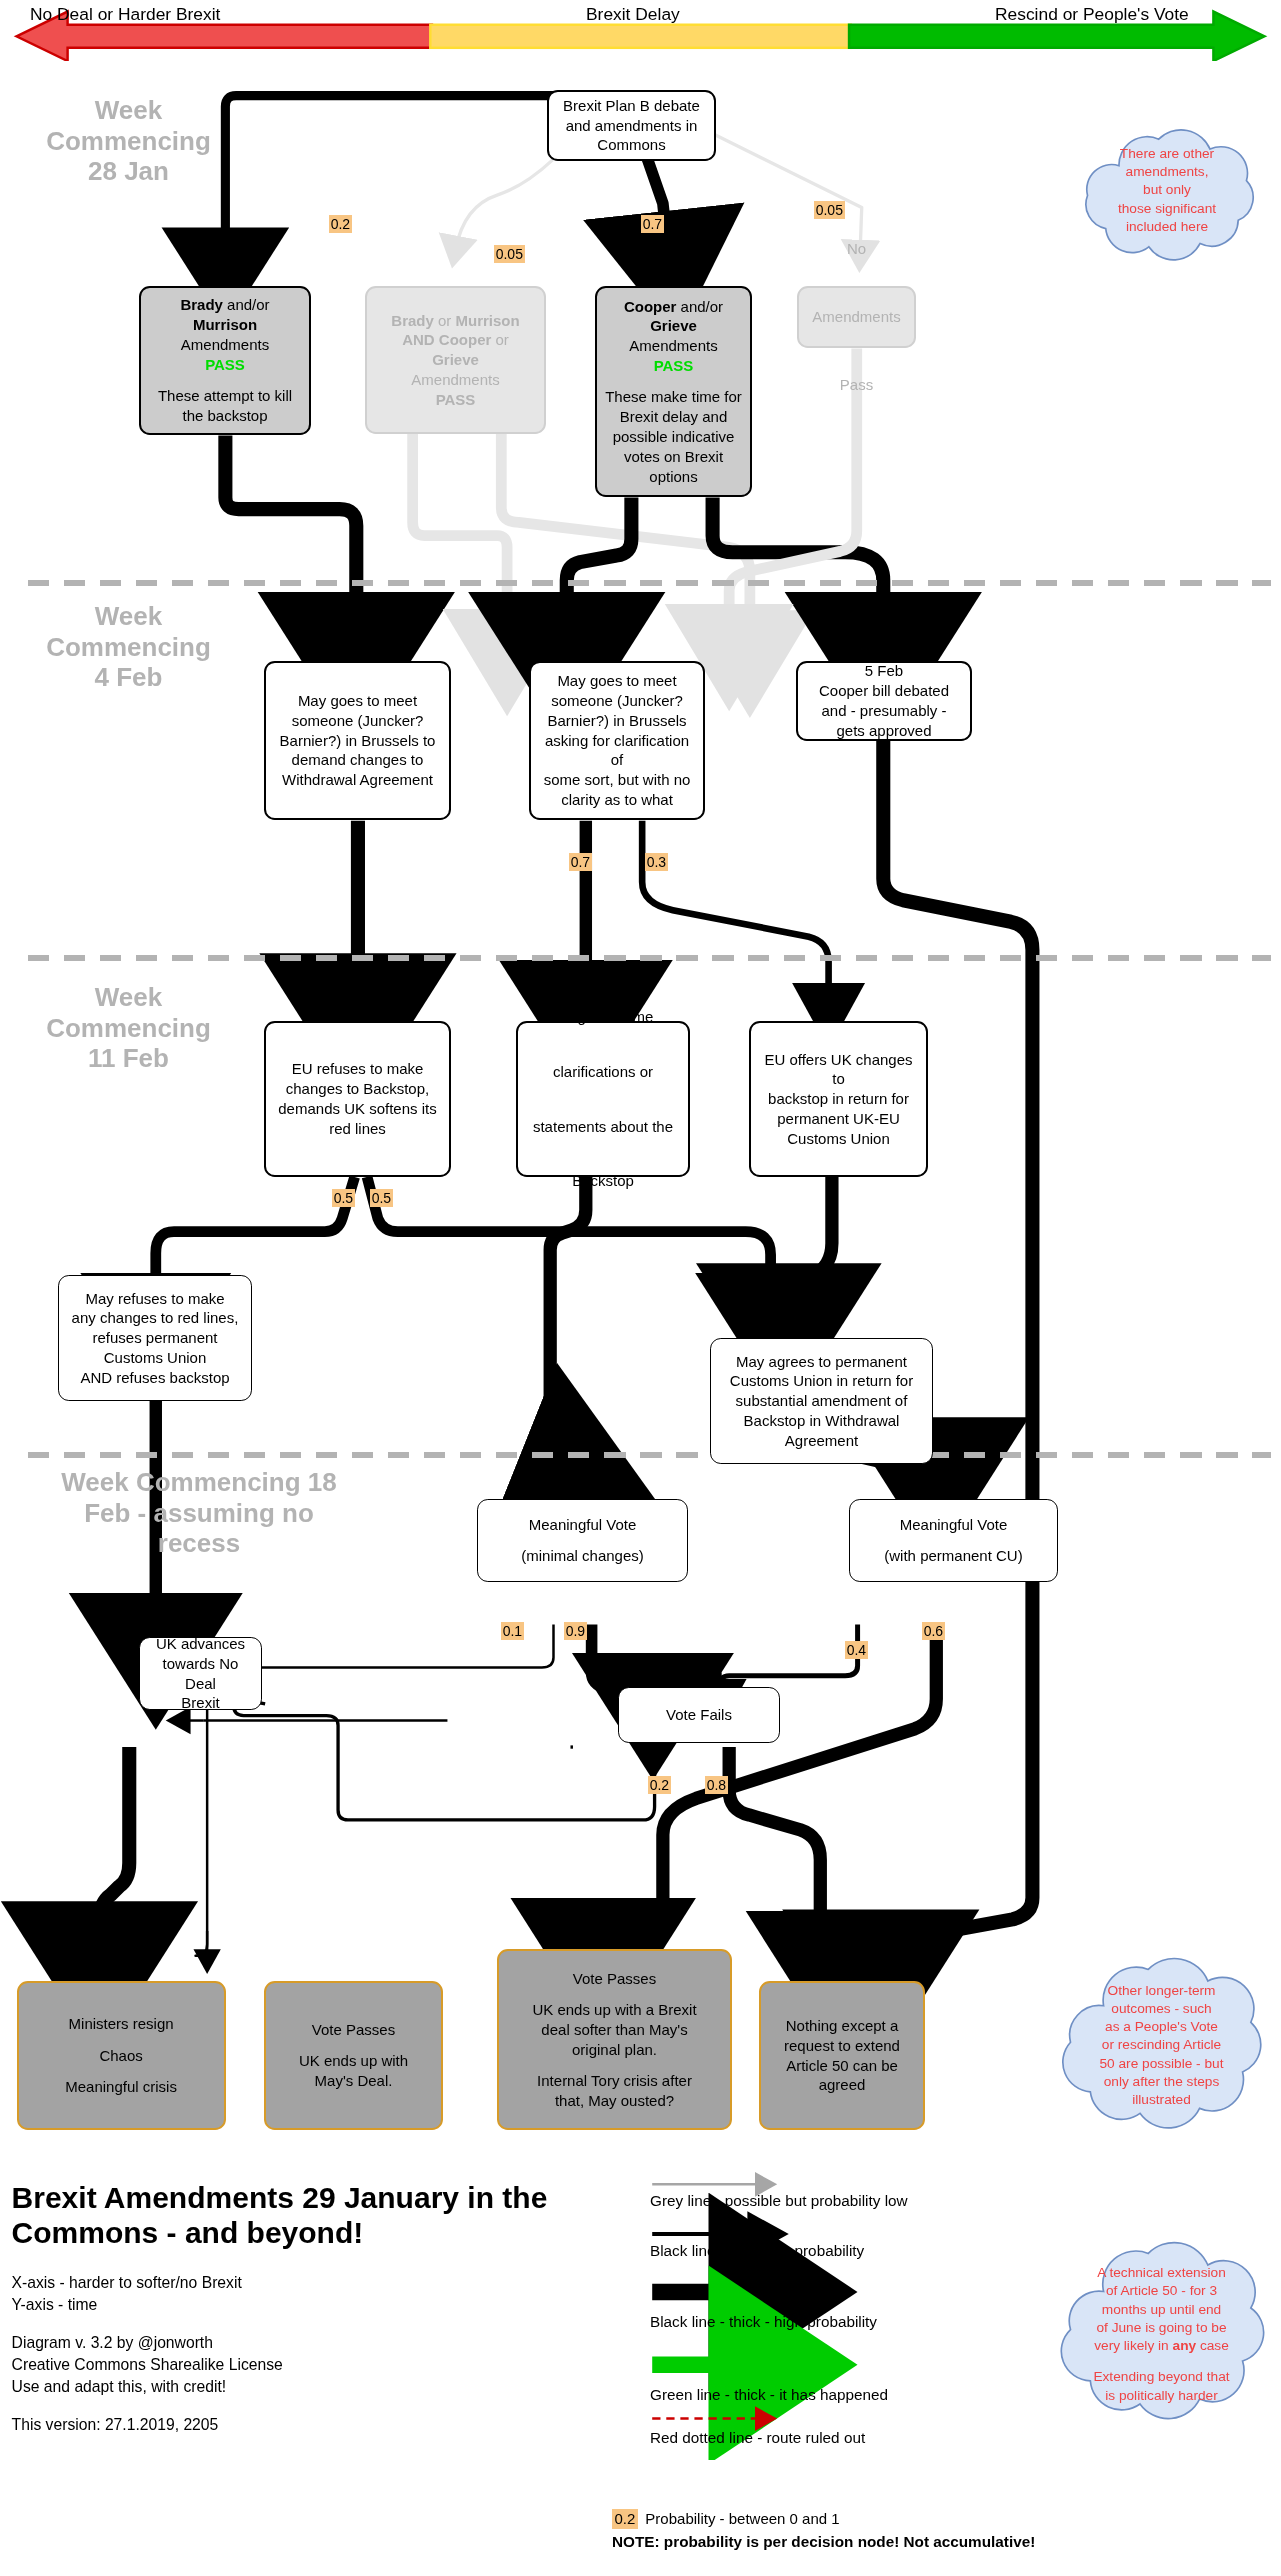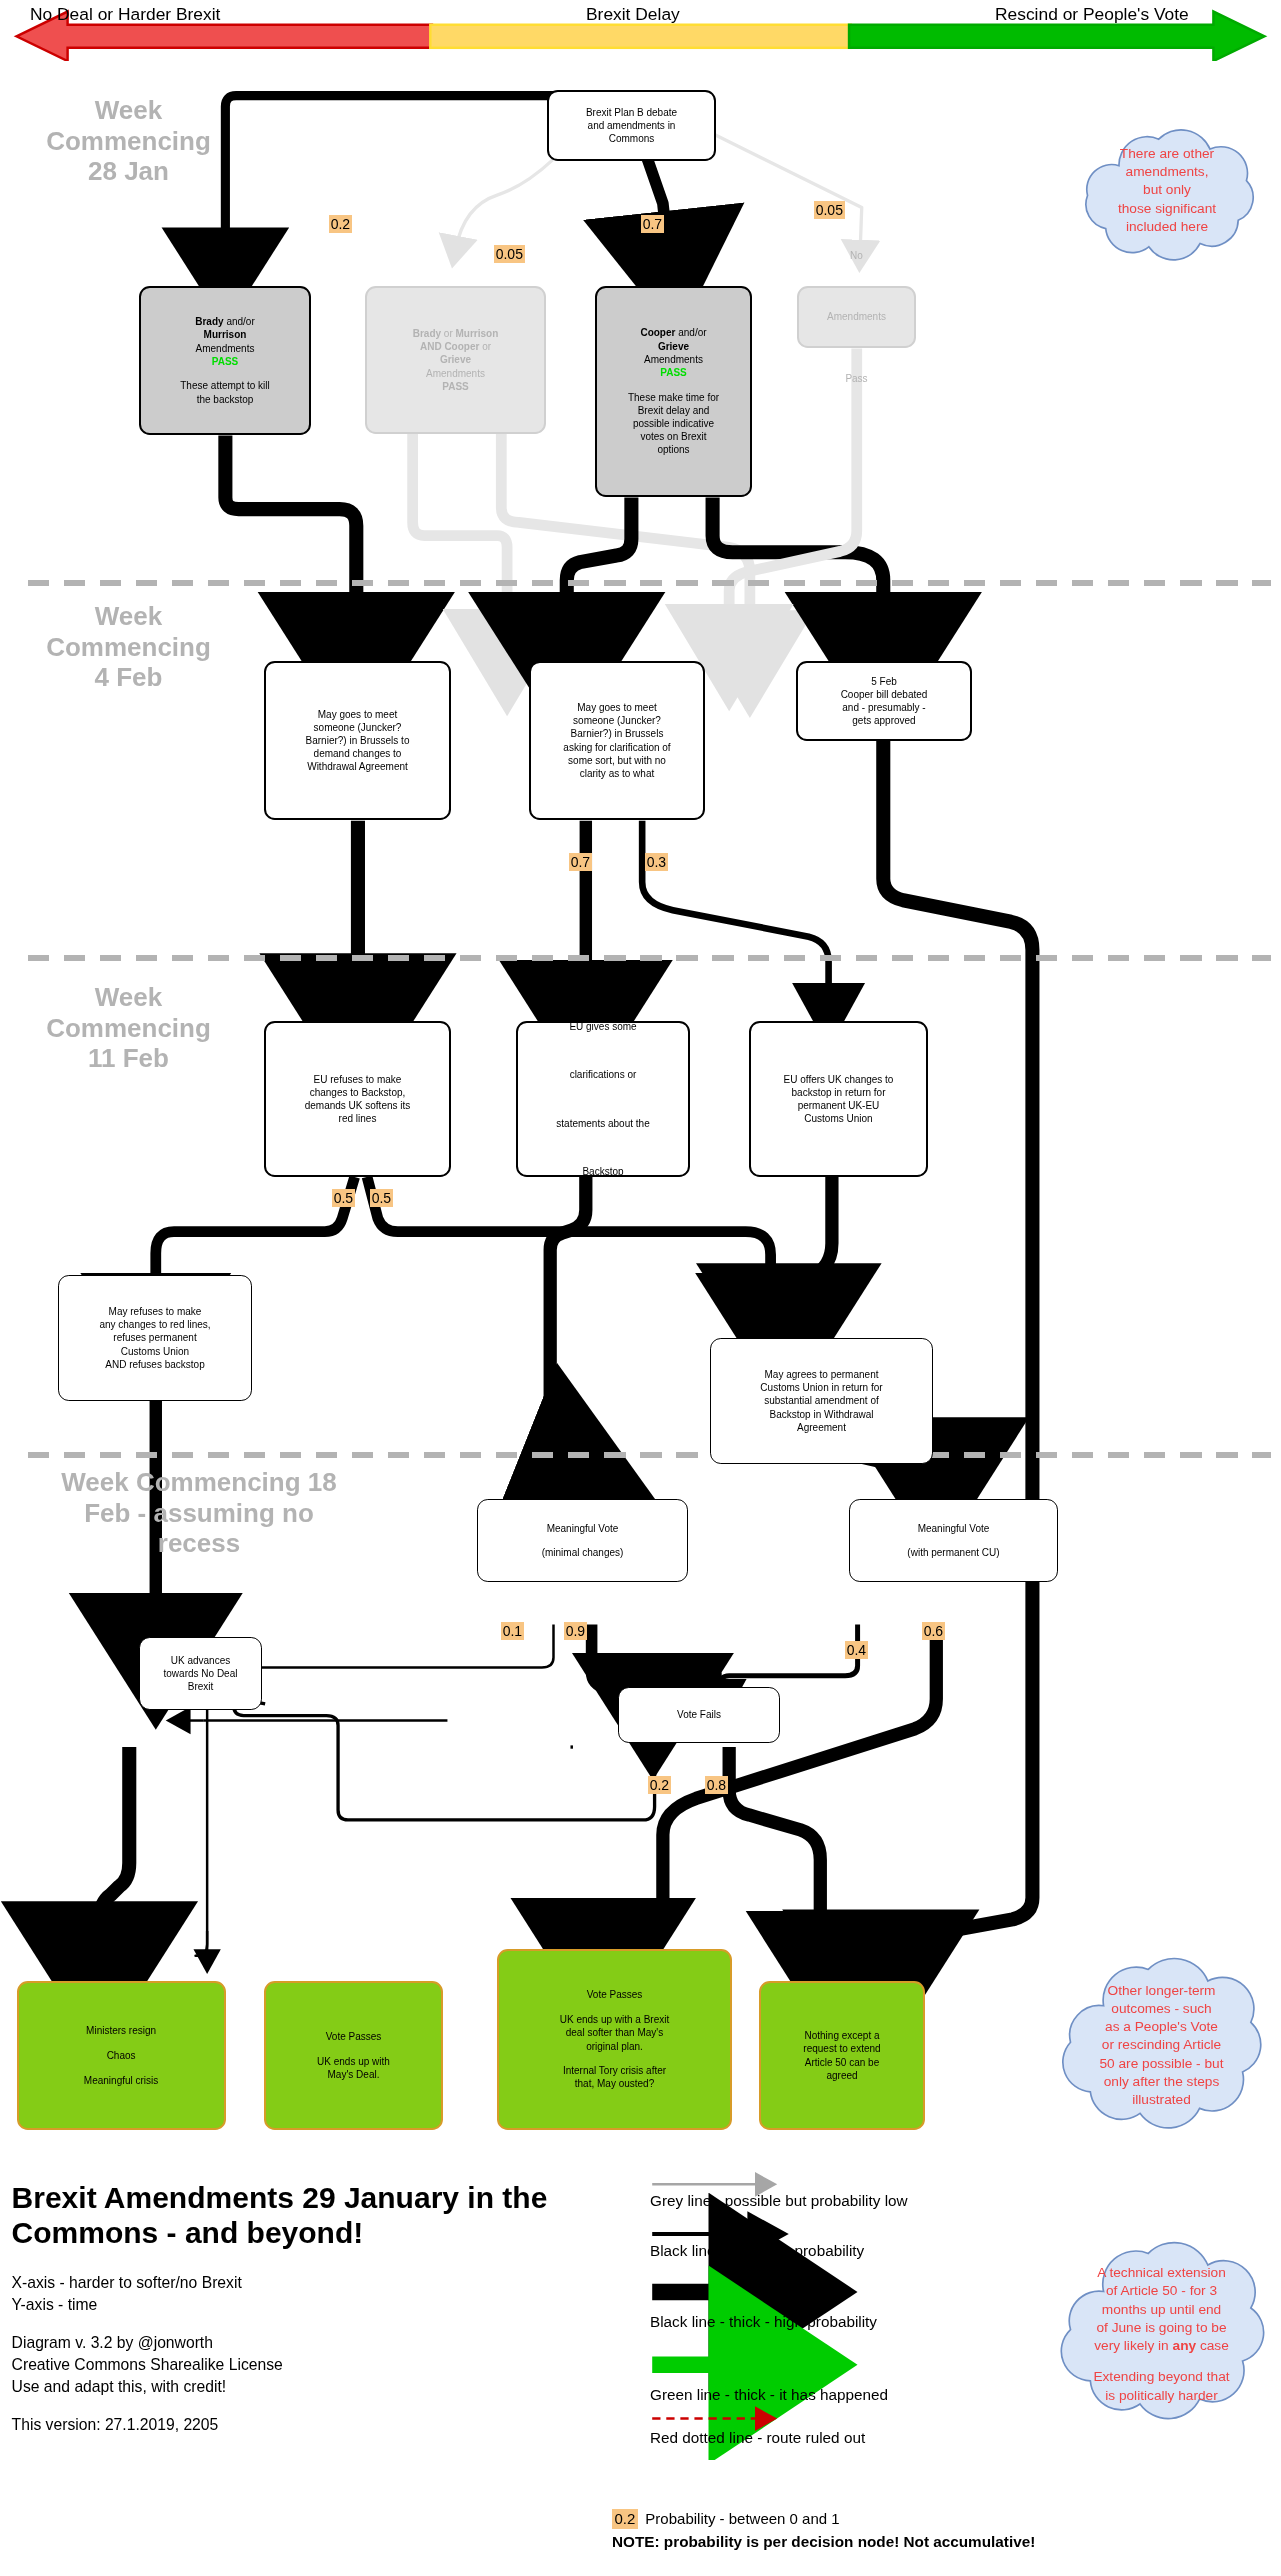--- a/index.html
+++ b/index.html
@@ -31,25 +31,25 @@
   .week-label {
     position:absolute; color:#b3b3b3; font-weight:bold; font-size:26px;
     line-height:1.18; text-align:center;
   }
 
   
   .node {
     position:absolute; border:2.5px solid #000; border-radius:10.8px;
     background:#fff; display:flex; flex-direction:column;
     align-items:center; justify-content:center; text-align:center;
-    font-size:10px; line-height:1.32; color:#000; padding:5px 7.5px;
+    font-size:15px; line-height:1.32; color:#000; padding:5px 7.5px;
   }
   .node.grey     { background:#cccccc; }
   .node.faded    { background:#e6e6e6; border-color:#d0d0d0; color:#b3b3b3; }
-  .node.outcome  { background:#84cc16; border-color:#d79b28; border-width:2.5px; }
+  .node.outcome  { background:#a3a3a3; border-color:#d79b28; border-width:2.5px; }
   .node.thinb    { border-width:1.7px; }
   .node b  { font-weight:bold; }
   .node .pass      { color:#00dd00; font-weight:bold; }
   .node .passfade  { color:#b3b3b3; font-weight:bold; }
   .node .gap { height:11.6px; }
 
   
   .prob {
     position:absolute; background:#f8c583; color:#000;
     font-size:14px; line-height:1.0; padding:1.7px 1.7px 2.5px 1.7px;

